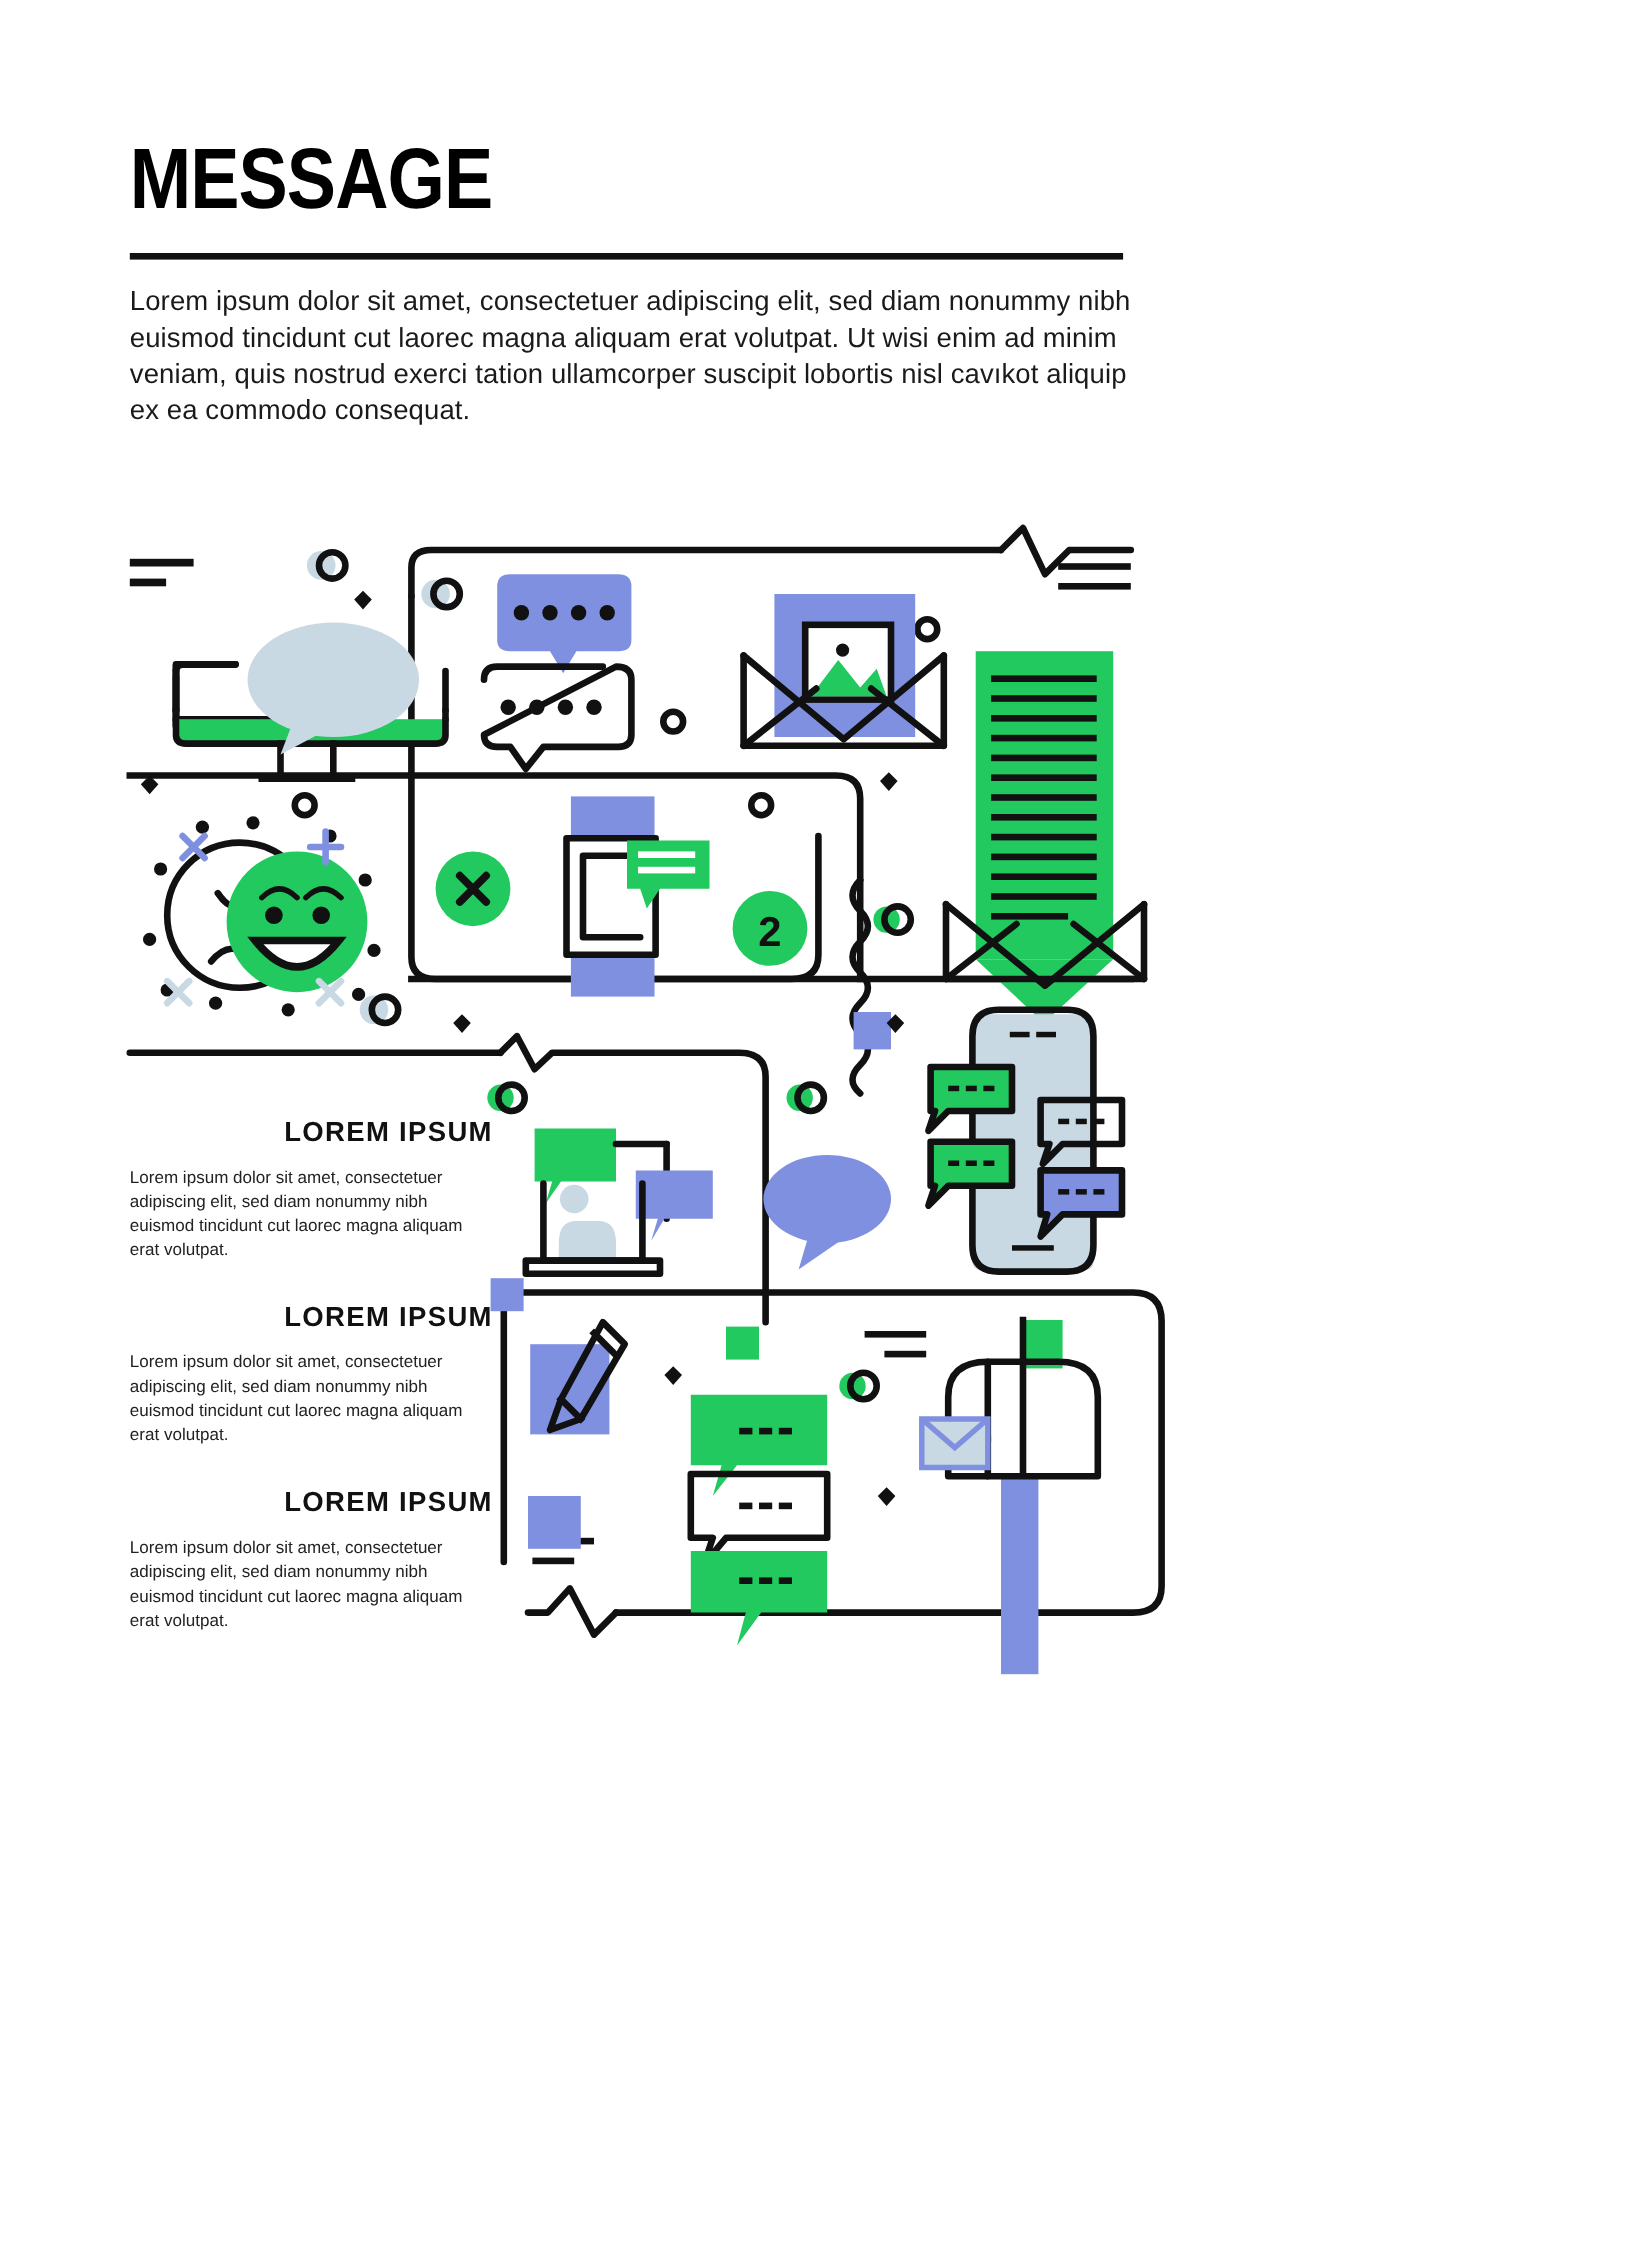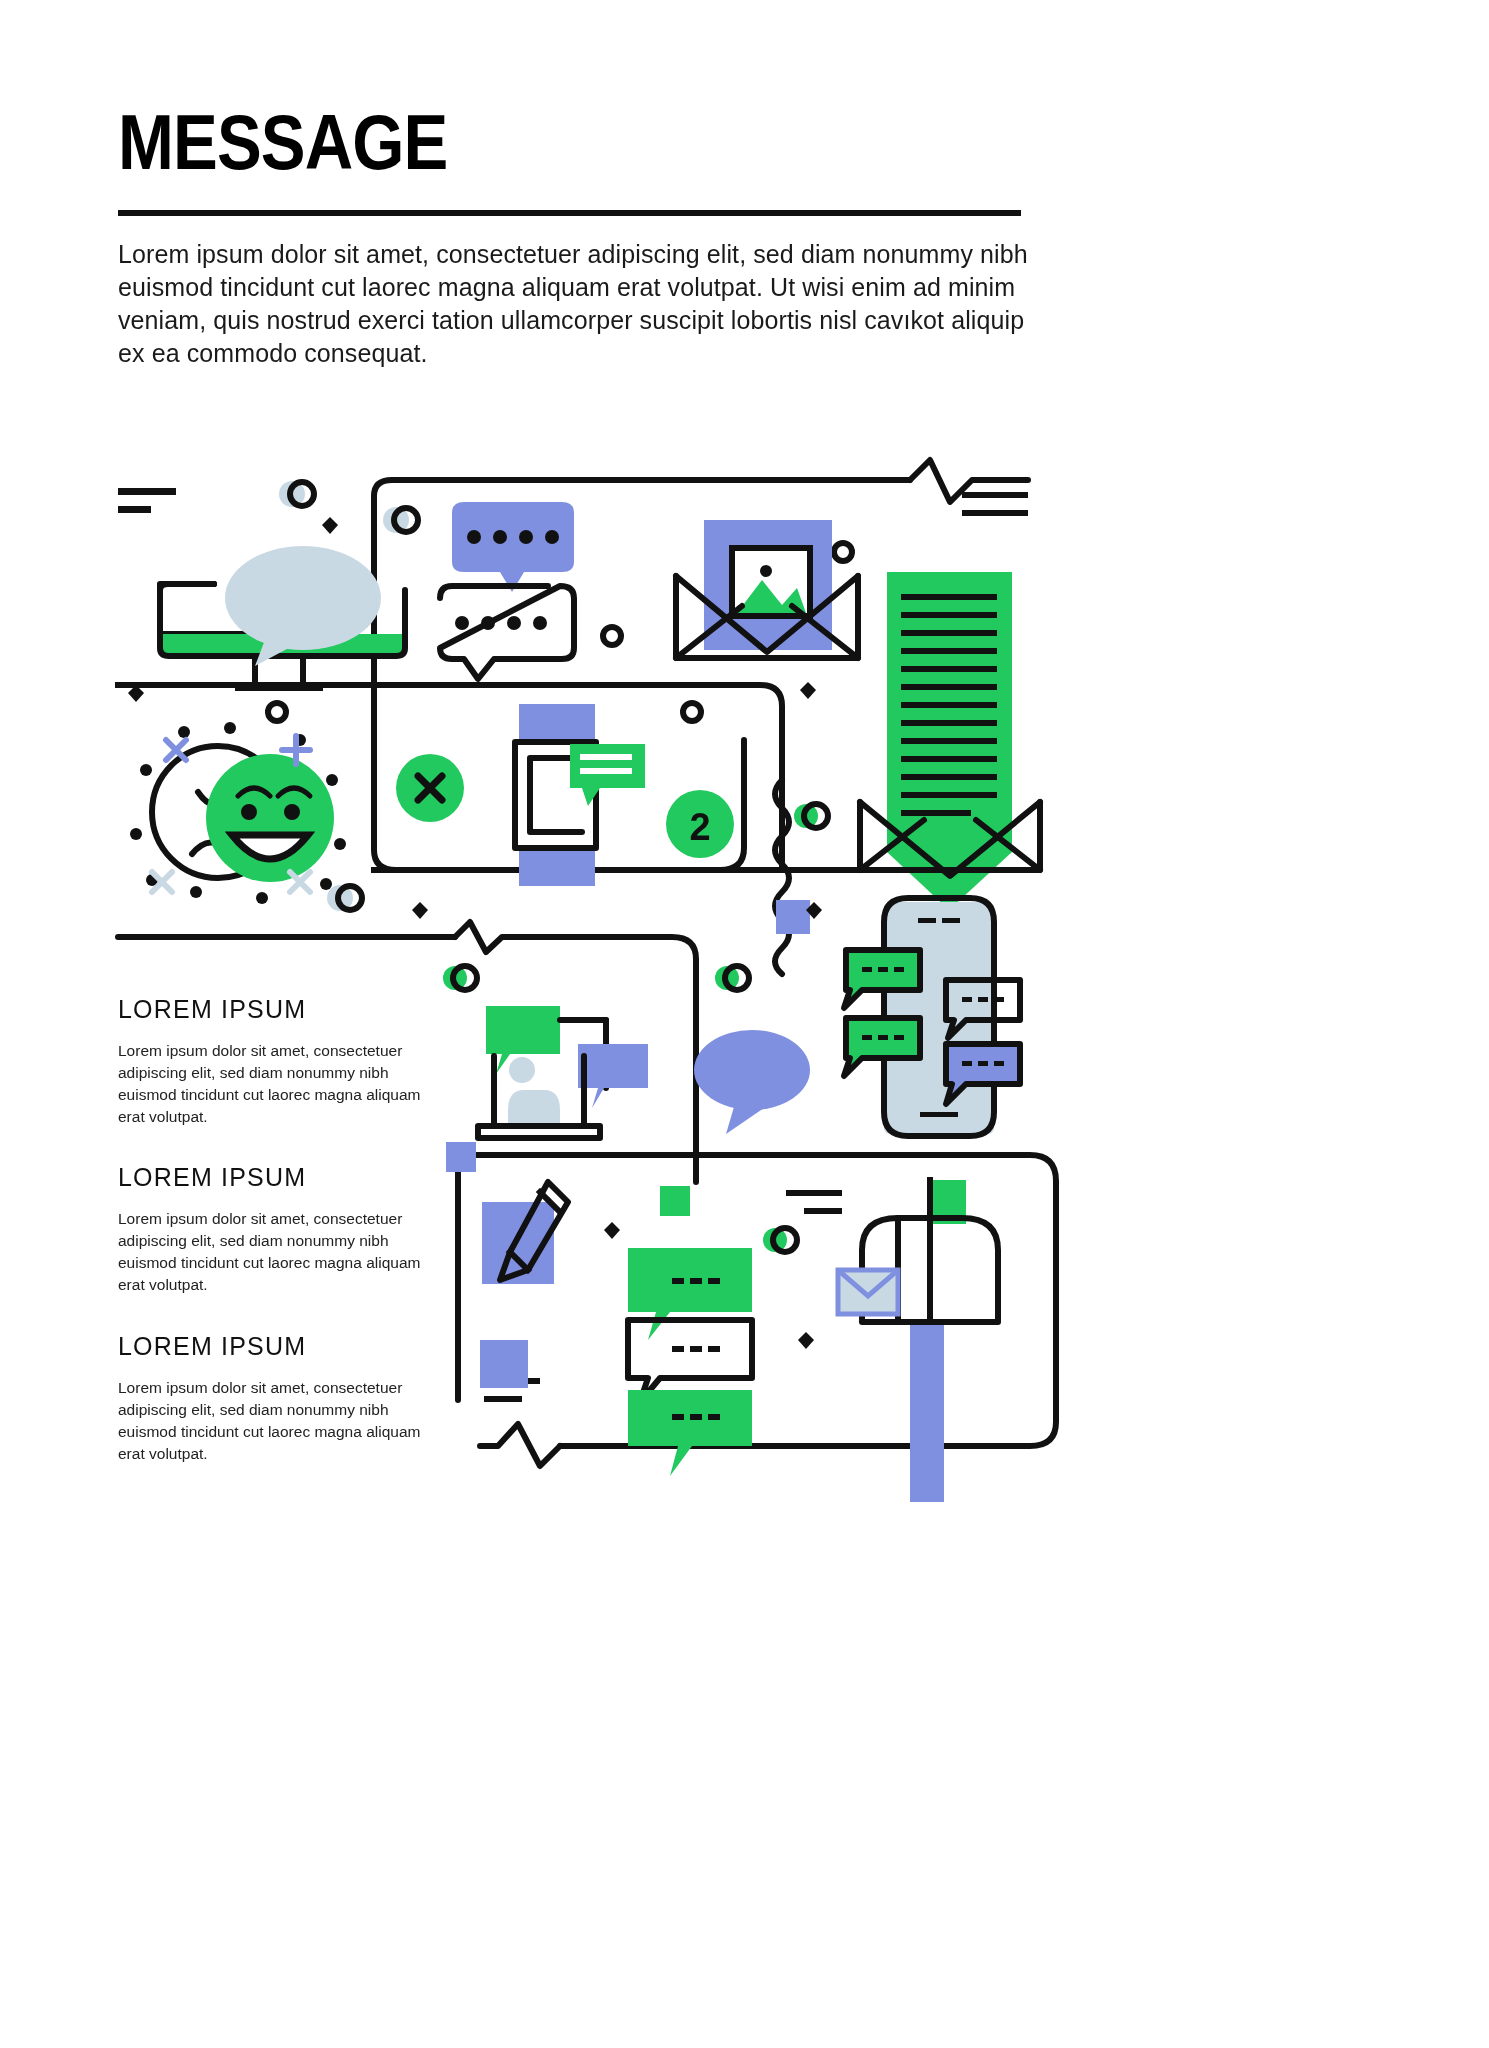--- a/index.html
+++ b/index.html
@@ -2,21 +2,21 @@
 <html><head>
 <meta charset="utf-8">
 <style>
   * { box-sizing: border-box; margin:0; padding:0; }
   html,body { background:#fff; }
   body {
     width:1489px; height:2048px;
     font-family:"Liberation Sans", sans-serif;
     color:#111; position:relative; overflow:hidden;
   }
-  .page { position:absolute; inset:0; }
+  .page { position:absolute; inset:0;margin-top:20px; }
 
   
   .title {
     position:absolute; left:118px; top:103px;
     font-size:78px; font-weight:bold; letter-spacing:-1px;
     line-height:1; color:#000;
     transform:scaleX(0.86); transform-origin:left top;
   }
   .rule {
     position:absolute; left:118px; top:210px;
@@ -24,22 +24,22 @@
   }
   .intro {
     position:absolute; left:118px; top:238px; width:910px;
     font-size:25px; line-height:1.32; color:#1a1a1a;
     font-weight:300; letter-spacing:.1px;
   }
 
   
   .block { position:absolute; left:118px; width:330px; }
   .block h3 {
-    font-size:25px; font-weight:400; letter-spacing:1.2px;
-    color:#111; margin-bottom:16px;
+    font-size:25px; font-weight:700; letter-spacing:1.2px;
+    color:#111; margin-bottom:16px;text-align:right;
   }
   .block p {
     font-size:15.5px; line-height:1.43; color:#222; font-weight:300;
   }
   #blk0 { top:995px; }
   #blk1 { top:1163px; }
   #blk2 { top:1332px; }
 
   
   .art { position:absolute; left:0; top:440px; width:1489px; height:1070px; }

